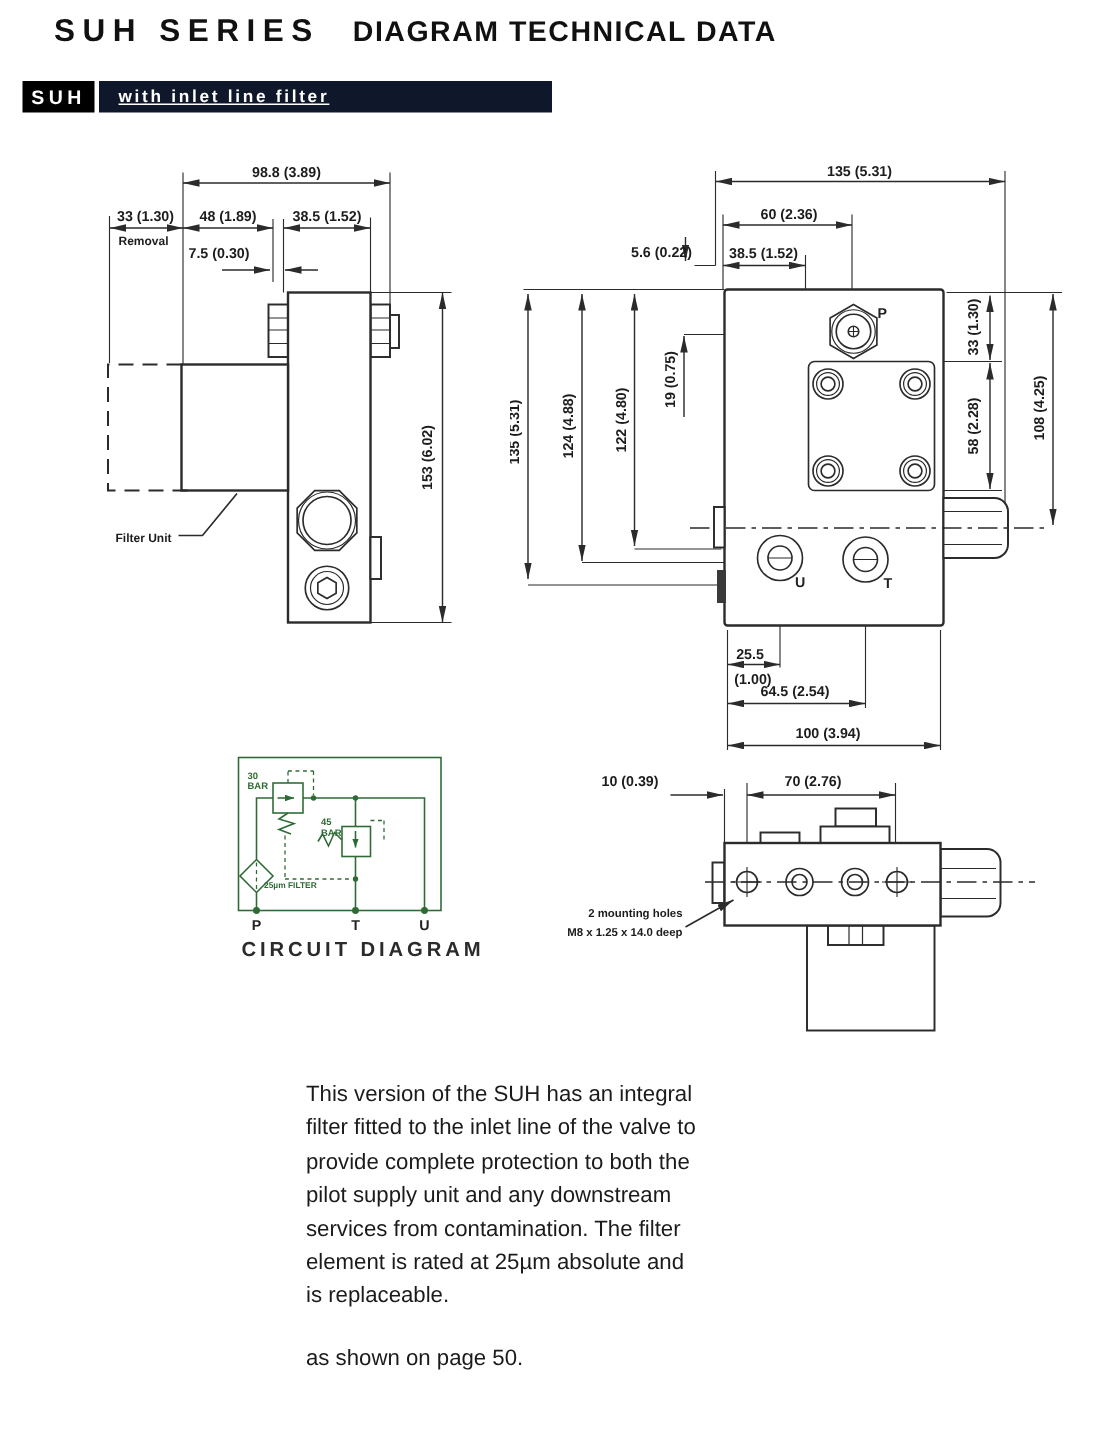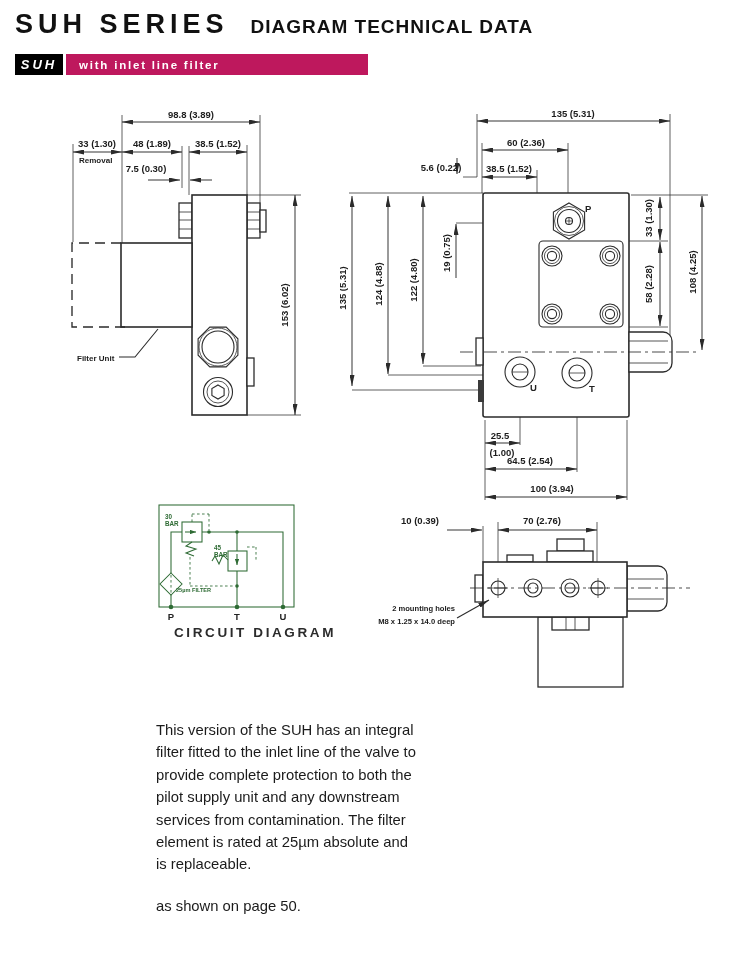--- a/index.html
+++ b/index.html
@@ -1,47 +1,47 @@
 <!DOCTYPE html>
 <html><head>
 <meta charset="utf-8">
 <style>
   html,body{margin:0;padding:0;background:#fff;}
   #page{position:relative;width:731px;height:960px;background:#fff;overflow:hidden;
         font-family:"Liberation Sans",sans-serif;color:#1b1b1b;}
   
   #titlebar{position:absolute;left:15px;top:9px;display:flex;align-items:baseline;gap:22px;}
-  #main-title{font-size:27px;font-weight:600;letter-spacing:5px;color:#111;}
+  #main-title{font-size:21px;font-weight:600;letter-spacing:5px;color:#111;margin-left:21px;}
   #sub-title{font-size:19px;font-weight:600;letter-spacing:1px;color:#111;}
   #badge{position:absolute;left:15px;top:54px;width:48px;height:21px;background:#000;color:#fff;
-         font-size:13px;font-weight:700;letter-spacing:3px;display:flex;align-items:center;justify-content:center;font-style:italic;}
-  #banner{position:absolute;left:66px;top:54px;width:302px;height:21px;background:#be185d;color:#fff;
-          font-size:11.5px;font-weight:600;letter-spacing:1.8px;display:flex;align-items:center;padding-left:13px;box-sizing:border-box;}
+         font-size:13px;font-weight:700;letter-spacing:3px;display:flex;align-items:center;justify-content:center;}
+  #banner{position:absolute;left:66px;top:54px;width:302px;height:21px;background:#0f172a;color:#fff;
+          font-size:11.5px;font-weight:600;letter-spacing:1.8px;display:flex;align-items:center;padding-left:13px;box-sizing:border-box;text-decoration:underline;}
   
   .oln{fill:#fff;stroke:#2b2b2b;stroke-width:1.6;}
   .mrect{fill:#fff;stroke:#2b2b2b;stroke-width:1.3;}
   .mln{fill:none;stroke:#2b2b2b;stroke-width:1.1;}
   .fln{fill:none;stroke:#2b2b2b;stroke-width:0.8;}
   .tln{fill:none;stroke:#2b2b2b;stroke-width:0.75;}
   .dln{fill:none;stroke:#2b2b2b;stroke-width:0.95;}
   .dsh{fill:none;stroke:#2b2b2b;stroke-width:1.35;stroke-dasharray:10 6;}
   .cl{fill:none;stroke:#2b2b2b;stroke-width:0.85;stroke-dasharray:13 4 3 4;}
   text.d{font:bold 9.5px "Liberation Sans",sans-serif;fill:#1c1c1c;}
   text.s{font:bold 8px "Liberation Sans",sans-serif;fill:#1c1c1c;}
   text.n{font:bold 7.6px "Liberation Sans",sans-serif;fill:#1c1c1c;}
   .g{fill:none;stroke:#2e6b34;stroke-width:1.05;}
   .gd{fill:none;stroke:#2e6b34;stroke-width:0.85;stroke-dasharray:2.6 2.4;}
   .gdot{fill:#2e6b34;stroke:none;}
   text.gt{font:bold 6.3px "Liberation Sans",sans-serif;fill:#2e6b34;}
   text.gs{font:bold 5.6px "Liberation Sans",sans-serif;fill:#2e6b34;}
   text.pp{font:bold 9.5px "Liberation Sans",sans-serif;fill:#222;}
   #circuit-caption{position:absolute;left:161px;top:625px;font-size:13.5px;font-weight:600;
-                   letter-spacing:2.6px;color:#2b2b2b;margin-left:13px;}
+                   letter-spacing:2.6px;color:#2b2b2b;}
   #paras{position:absolute;left:156px;top:719px;width:330px;font-size:14.8px;line-height:22.4px;color:#1b1b1b;}
-  #paras .ln{white-space:nowrap;}
+  #paras .ln{white-space:nowrap;margin-left:48px;}
   #para2{margin-top:19px;}
 </style>
 </head>
 <body>
 
 <div id="page">
 
   <div id="titlebar">
     <span id="main-title">SUH SERIES</span>
     <span id="sub-title">DIAGRAM TECHNICAL DATA</span>

